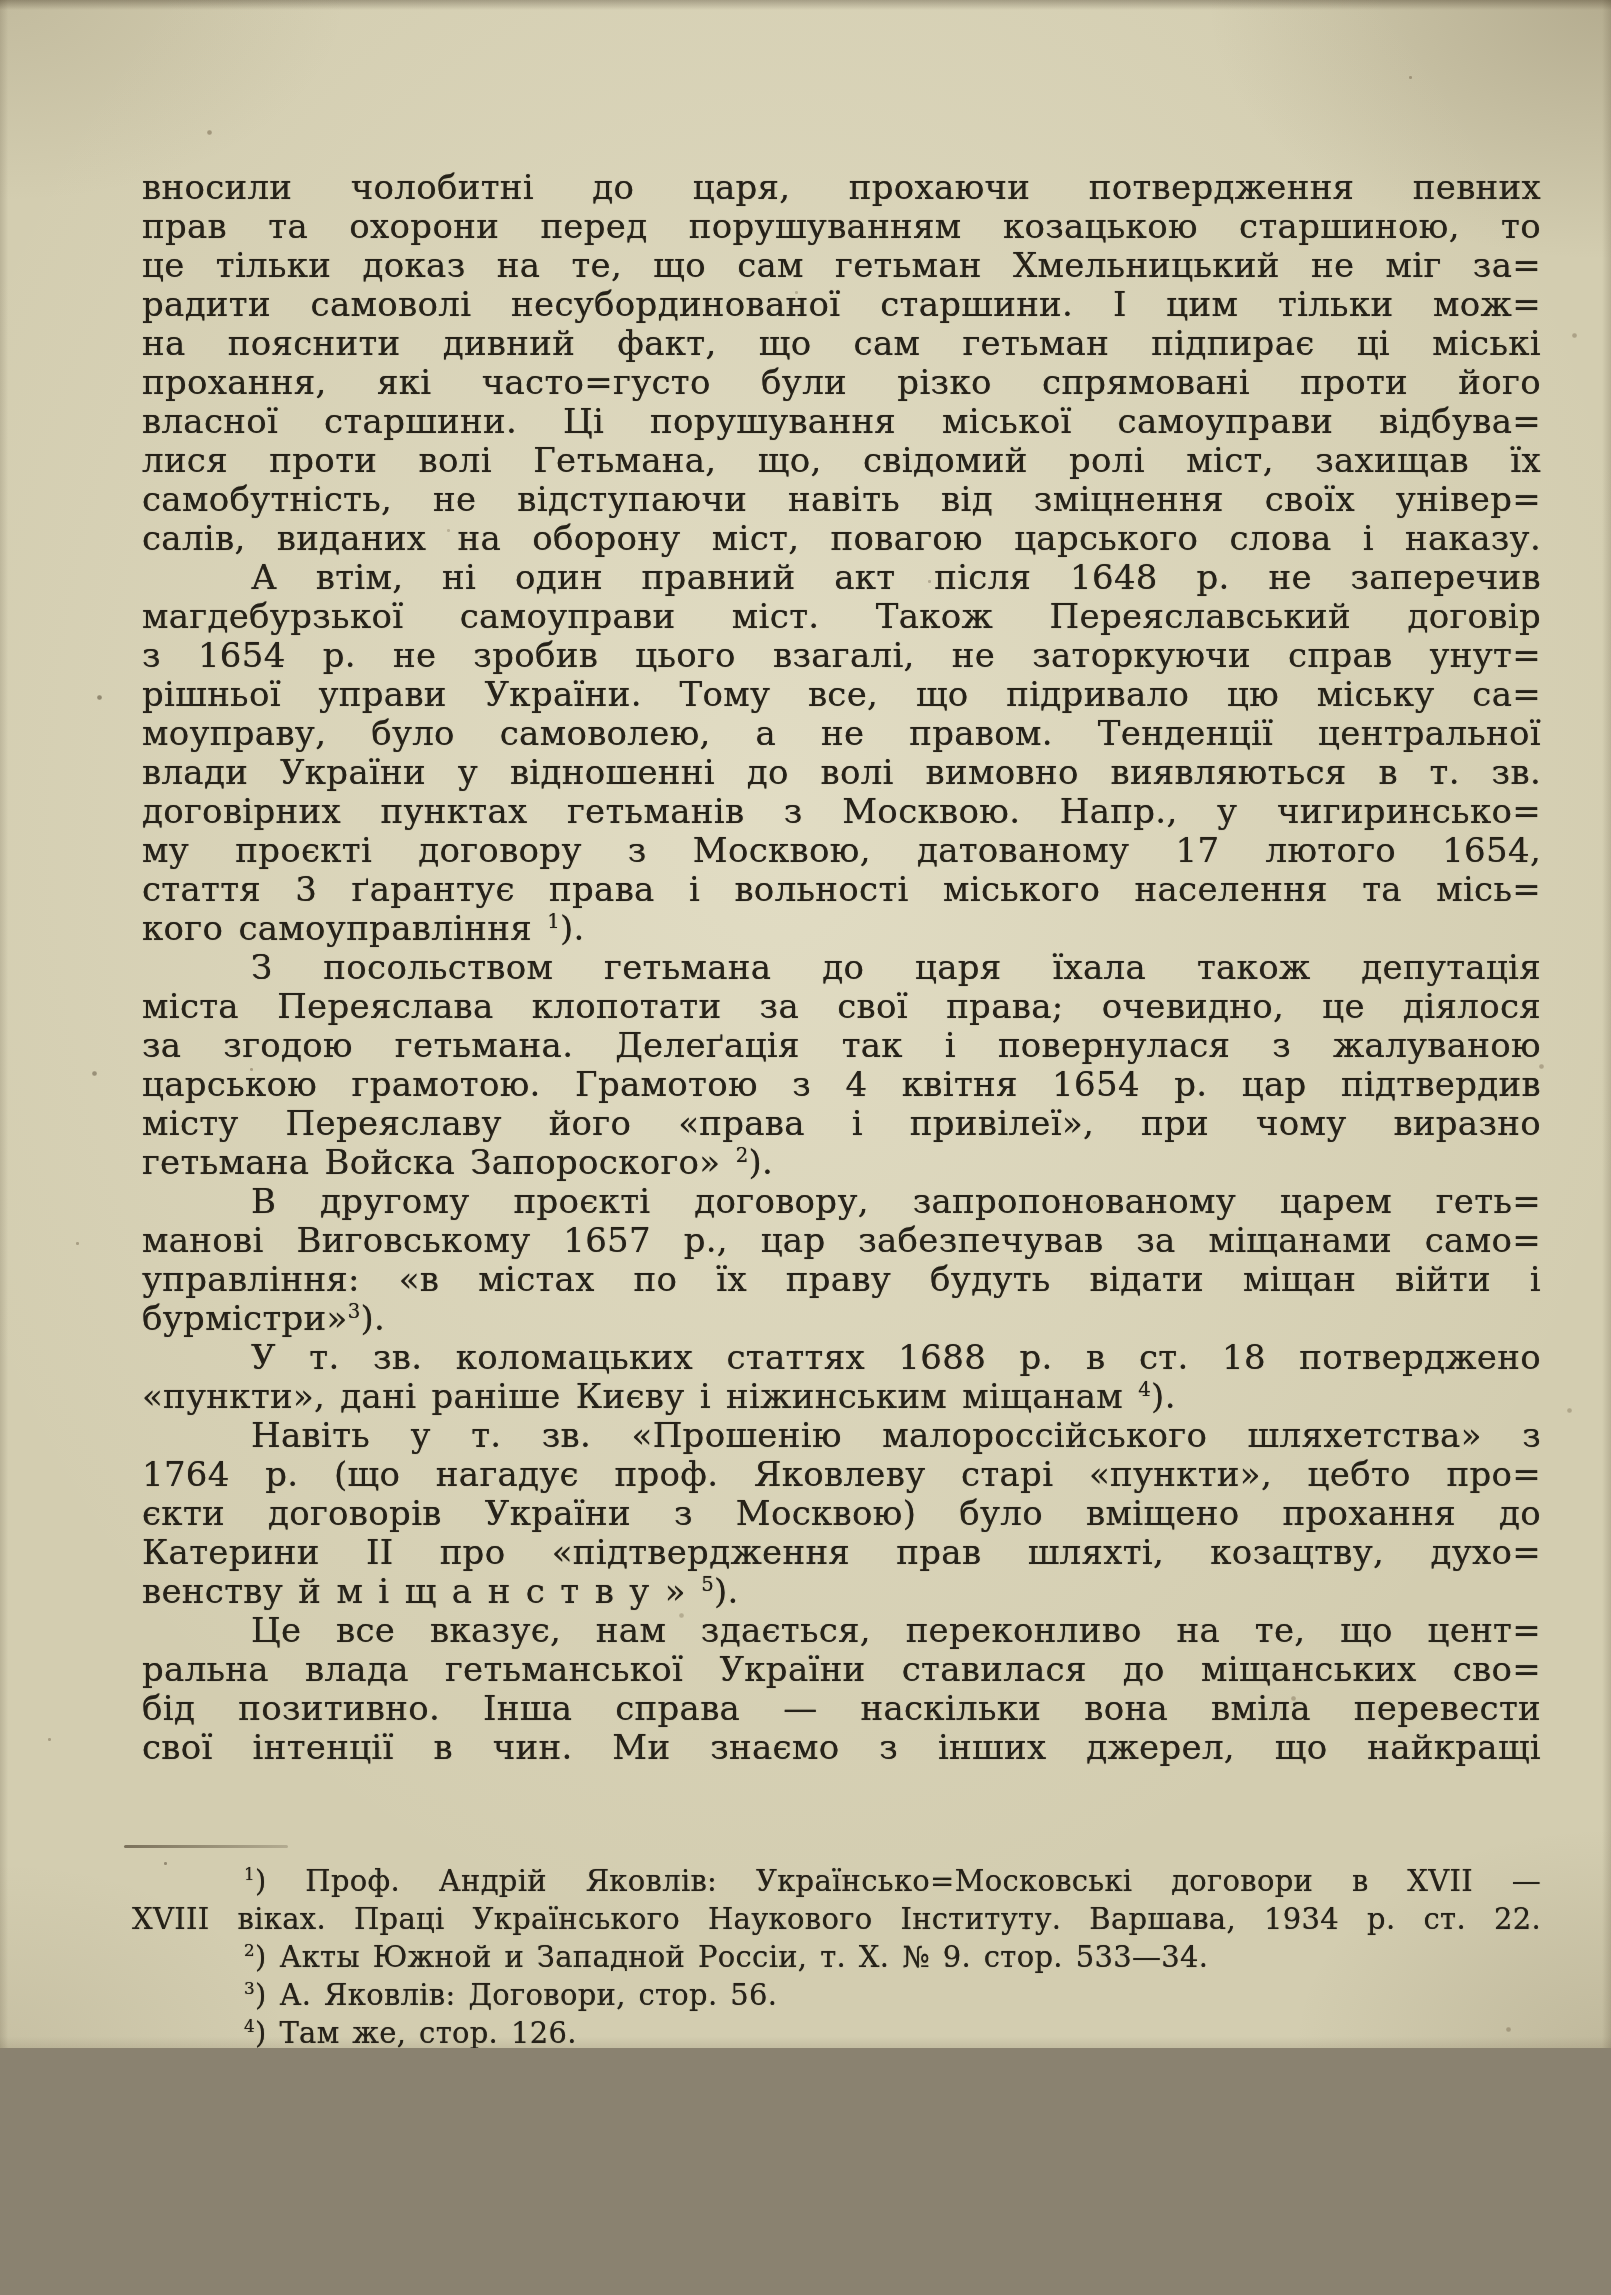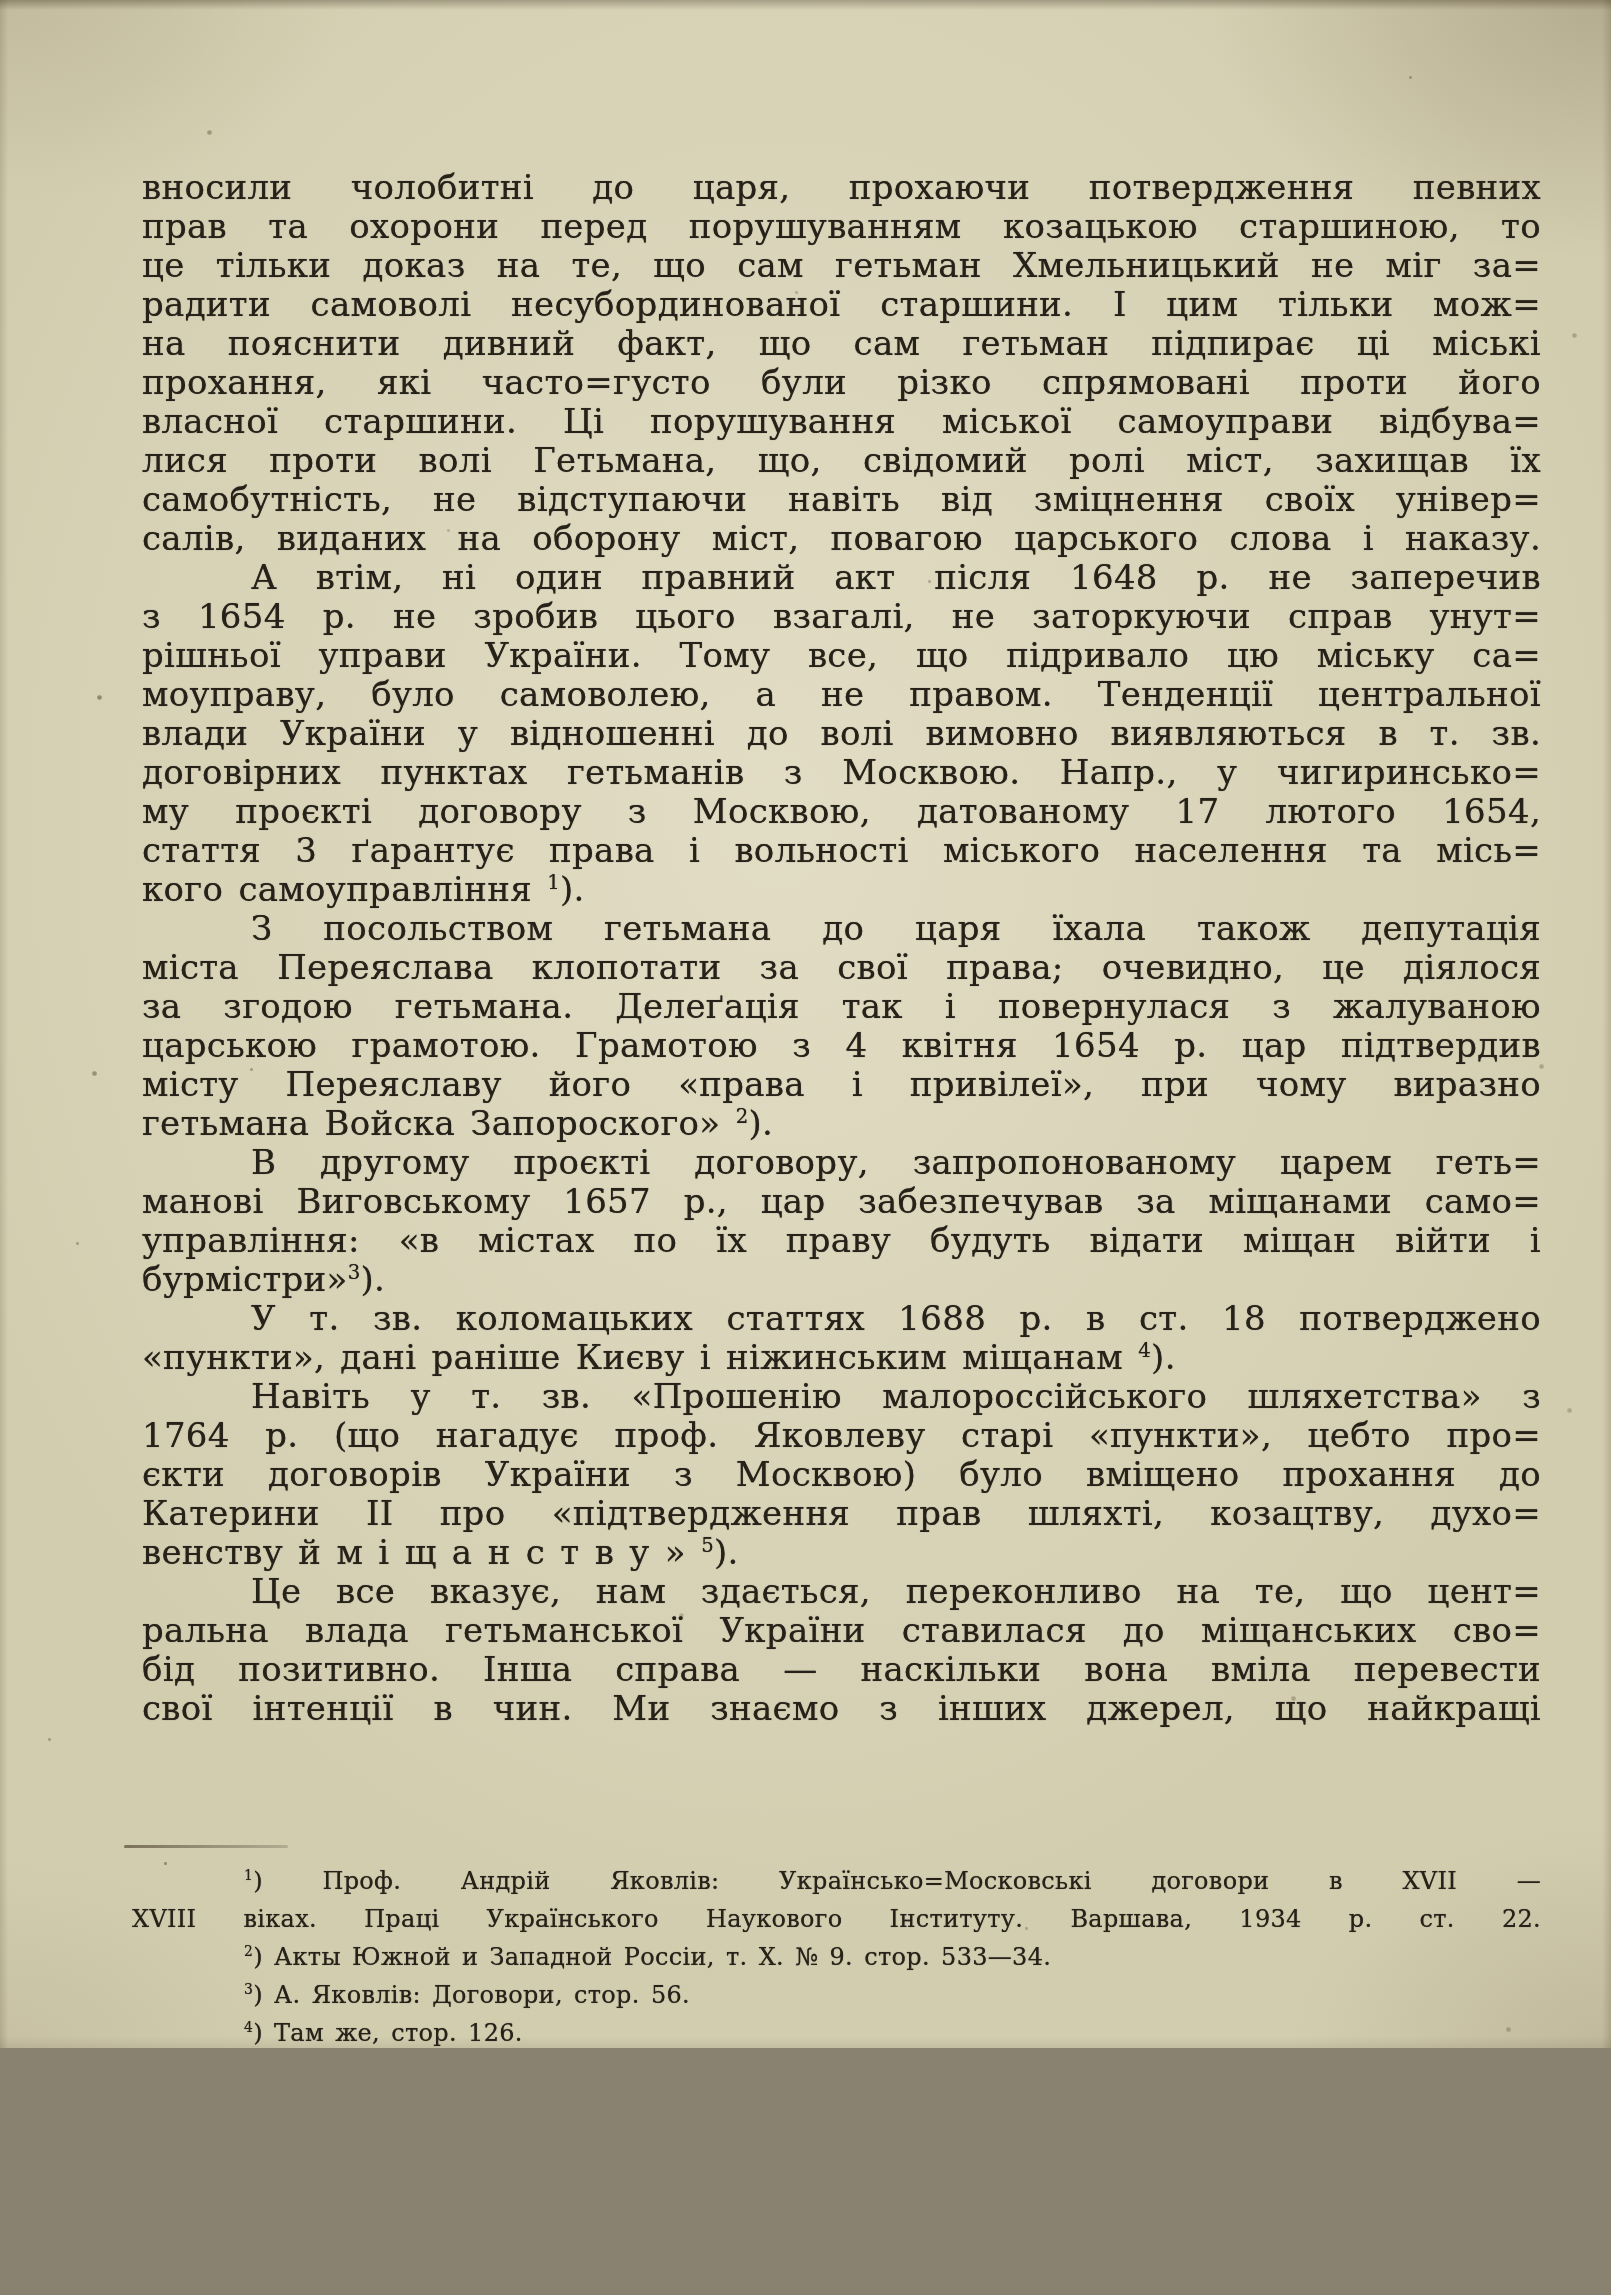--- a/index.html
+++ b/index.html
@@ -68,21 +68,21 @@
   .line.flush{text-align-last:left;}
   sup{
     font-size:0.58em;
     vertical-align:super;
     line-height:0;
   }
   .footnotes{
     position:absolute;left:132px;top:1862px;width:1409px;
   }
   .footnotes .line{
-    font-size:24px;
+    font-size:29px;
     line-height:38px;
     word-spacing:3.3px;
   }
   .footnotes .line.indent{text-indent:112px;}
   .fn-sep{
     position:absolute;left:124px;top:1845px;width:164px;height:2.5px;
     background:linear-gradient(to right, rgba(64,52,34,.60), rgba(64,52,34,.22));
     border-radius:1.7px;
   }
   .page-number{
@@ -106,20 +106,21 @@
         <div class="line">радити самоволі несубординованої старшини. І цим тільки мож=</div>
         <div class="line">на пояснити дивний факт, що сам гетьман підпирає ці міські</div>
         <div class="line">прохання, які часто=густо були різко спрямовані проти його</div>
         <div class="line">власної старшини. Ці порушування міської самоуправи відбува=</div>
         <div class="line">лися проти волі Гетьмана, що, свідомий ролі міст, захищав їх</div>
         <div class="line">самобутність, не відступаючи навіть від зміцнення своїх універ=</div>
         <div class="line">салів, виданих на оборону міст, повагою царського слова і наказу.</div>
       </div>
       <div class="para">
         <div class="line indent">А втім, ні один правний акт після 1648 р. не заперечив</div>
+        <div class="line">магдебурзької самоуправи міст. Також Переяславський договір</div>
         <div class="line">з 1654 р. не зробив цього взагалі, не заторкуючи справ унут=</div>
         <div class="line">рішньої управи України. Тому все, що підривало цю міську са=</div>
         <div class="line">моуправу, було самоволею, а не правом. Тенденції центральної</div>
         <div class="line">влади України у відношенні до волі вимовно виявляються в т. зв.</div>
         <div class="line">договірних пунктах гетьманів з Москвою. Напр., у чигиринсько=</div>
         <div class="line">му проєкті договору з Москвою, датованому 17 лютого 1654,</div>
         <div class="line">стаття 3 ґарантує права і вольності міського населення та місь=</div>
         <div class="line flush">кого самоуправління <sup>1</sup>).</div>
       </div>
       <div class="para">

